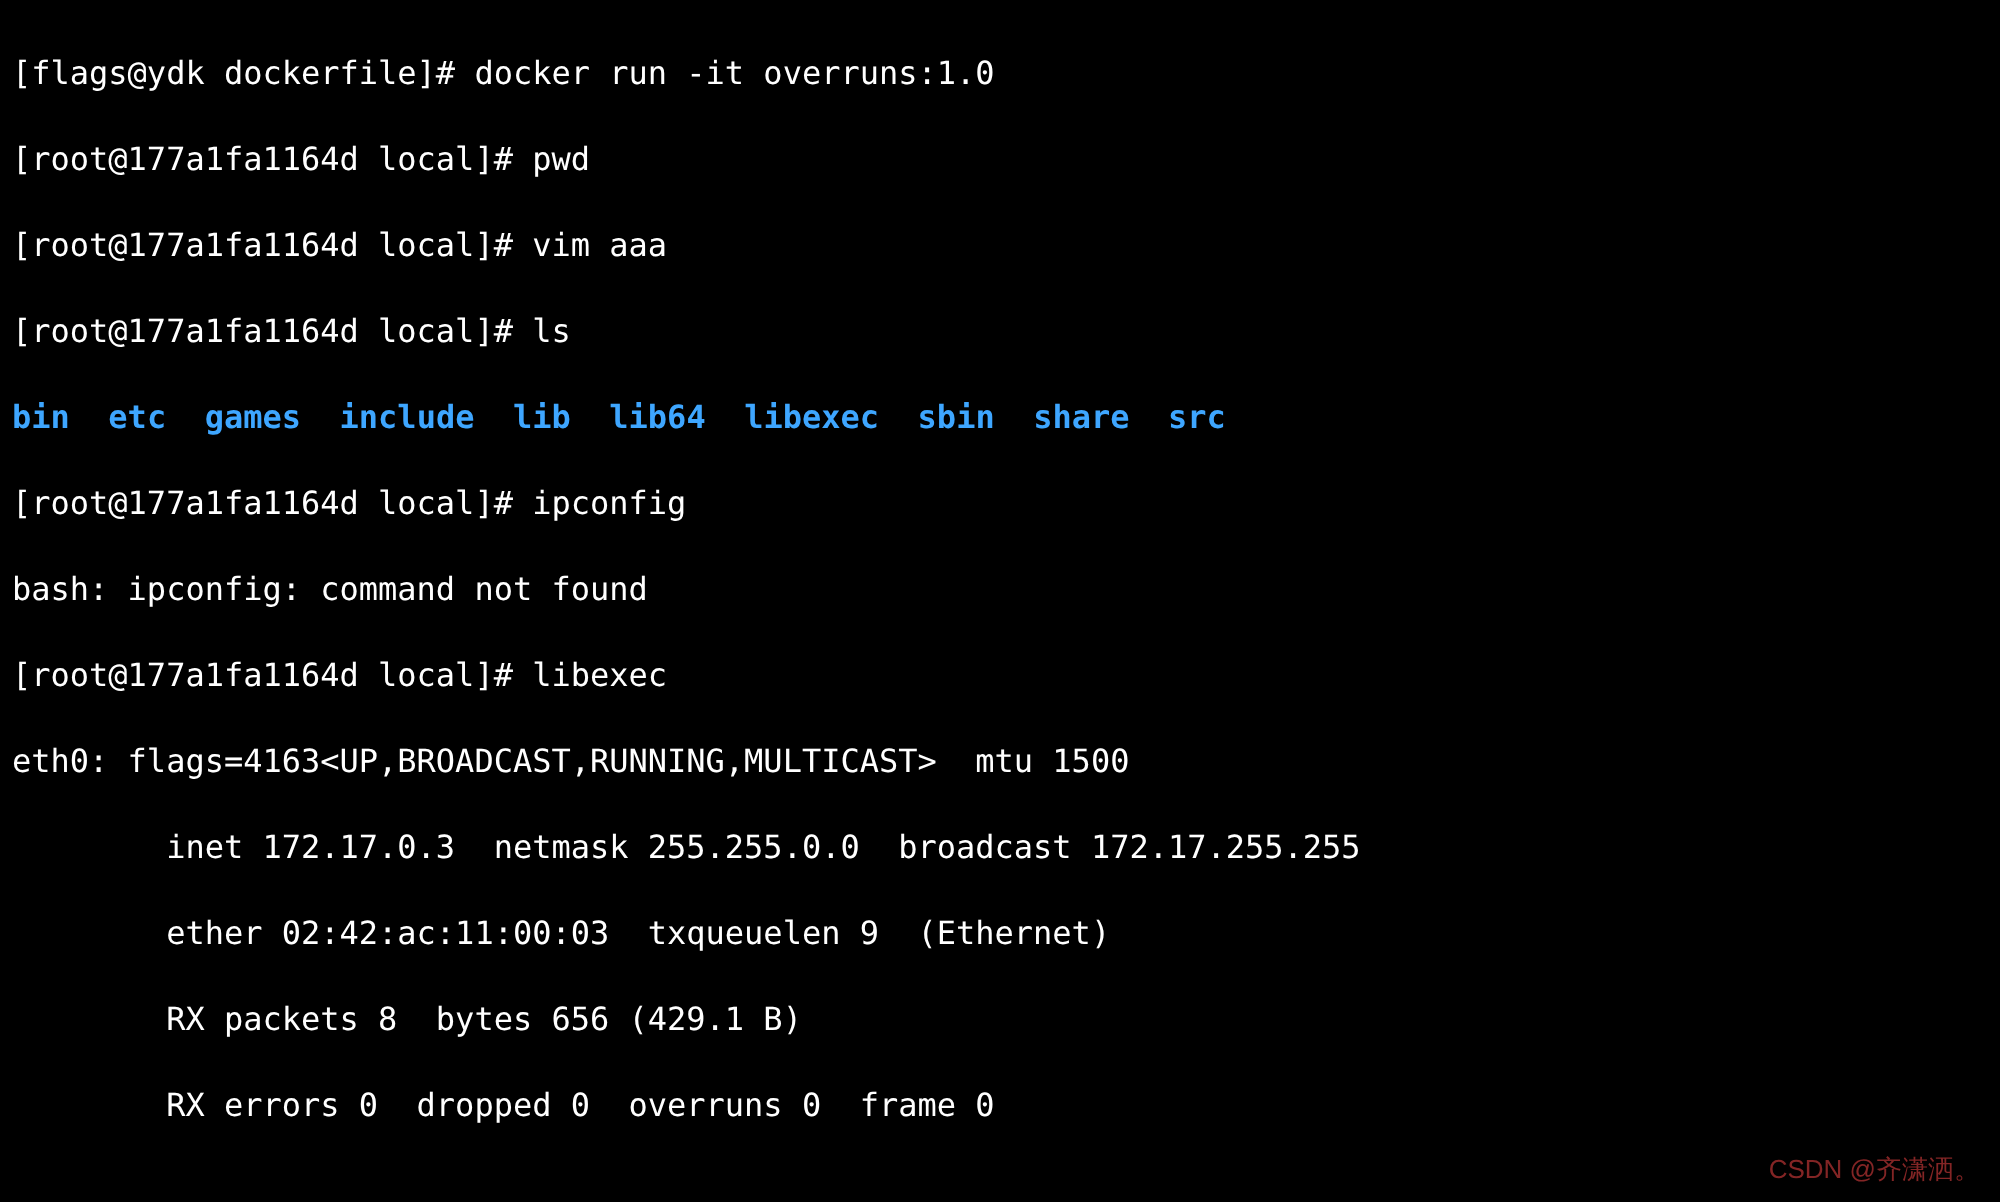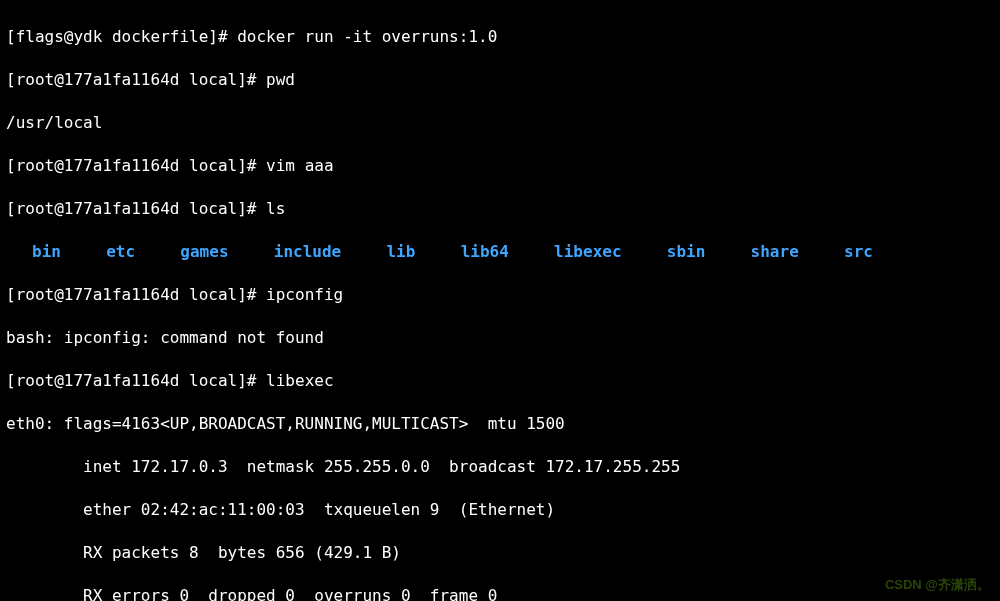--- a/index.html
+++ b/index.html
@@ -11,39 +11,37 @@
     color: #fff;
     font-family: "DejaVu Sans Mono", "Liberation Mono", Consolas, monospace;
     font-size: 16px;
     line-height: 21.5px;
     overflow: hidden;
   }
   .terminal {
     padding: 4px 6px;
     white-space: pre;
   }
-  .dir { color: #3ea6ff; font-weight: bold; margin-left: 26px; }
+  .dir { color: #3ea6ff; font-weight: bold; }
   .watermark {
     position: absolute;
     bottom: 6px;
     right: 10px;
-    color: #4d7c0f;
+    color: #ef4444;
     font-size: 13px;
     font-family: sans-serif;
     opacity: 0.55;
-    font-weight: bold;
   }
 </style>
 </head>
 <body>
 
 <div class="terminal">
 <div><span>[flags@ydk dockerfile]# </span><span>docker run -it overruns:1.0</span></div>
 <div><span>[root@177a1fa1164d local]# </span><span>pwd</span></div>
-<div>/usr/local</div>
 <div><span>[root@177a1fa1164d local]# </span><span>vim aaa</span></div>
 <div><span>[root@177a1fa1164d local]# </span><span>ls</span></div>
 <div><span class="dir">bin</span><span>  </span><span class="dir">etc</span><span>  </span><span class="dir">games</span><span>  </span><span class="dir">include</span><span>  </span><span class="dir">lib</span><span>  </span><span class="dir">lib64</span><span>  </span><span class="dir">libexec</span><span>  </span><span class="dir">sbin</span><span>  </span><span class="dir">share</span><span>  </span><span class="dir">src</span></div>
 <div><span>[root@177a1fa1164d local]# </span><span>ipconfig</span></div>
 <div>bash: ipconfig: command not found</div>
 <div><span>[root@177a1fa1164d local]# </span><span>libexec</span></div>
 <div>eth0: flags=4163&lt;UP,BROADCAST,RUNNING,MULTICAST&gt;  mtu 1500</div>
 <div>        inet 172.17.0.3  netmask 255.255.0.0  broadcast 172.17.255.255</div>
 <div>        ether 02:42:ac:11:00:03  txqueuelen 9  (Ethernet)</div>
 <div>        RX packets 8  bytes 656 (429.1 B)</div>

